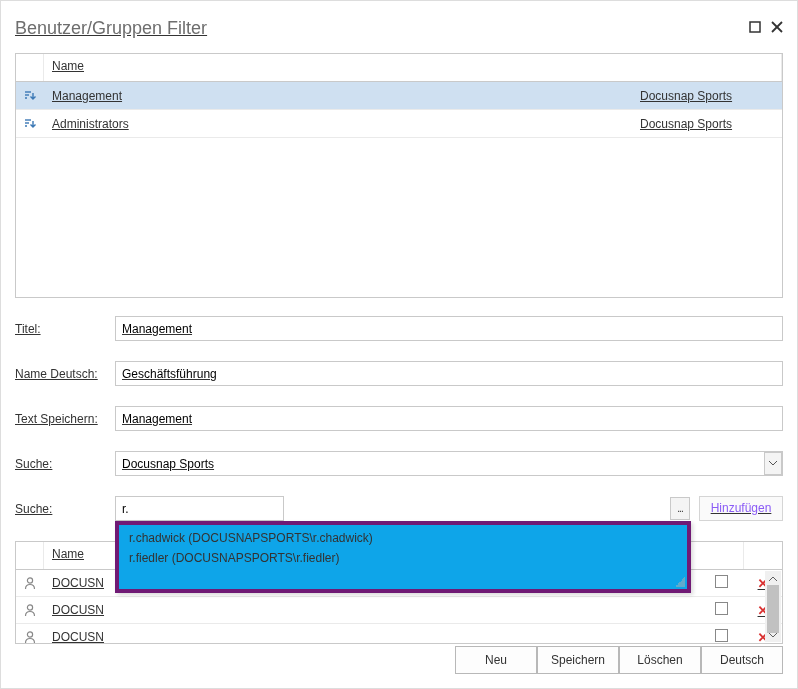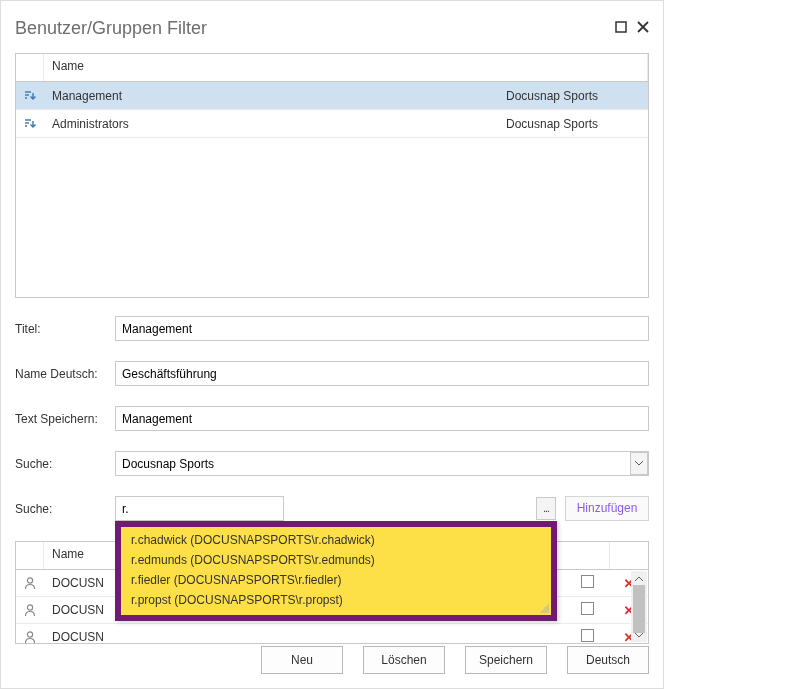--- a/index.html
+++ b/index.html
@@ -4,26 +4,27 @@
 <style>
   * { box-sizing: border-box; }
   html, body {
     margin: 0; padding: 0;
     font-family: "Segoe UI", Arial, sans-serif;
     font-size: 12px;
     color: #333;
     background: #fff;
   }
   .window {
-    width: 664px;
+    width: 798px;
     height: 689px;
     background: #fff;
     position: relative;
     border: 1px solid #ddd;
     padding: 12px 14px;
+    text-decoration: underline;
   }
   .titlebar {
     display: flex;
     align-items: center;
     justify-content: space-between;
     height: 30px;
   }
   .titlebar h1 {
     font-size: 18px;
     font-weight: 400;
@@ -123,25 +124,25 @@
     background: #fafafa;
     color: #8b5cf6;
     text-align: center;
     line-height: 23px;
   }
   .dropdown {
     position: absolute;
     top: 25px;
     left: 0;
     right: 0;
-    background: #fde047;
-    border: 6px solid #701a75;
+    background: #0ea5e9;
+    border: 4px solid #701a75;
     box-shadow: 2px 2px 4px rgba(0,0,0,0.15);
     z-index: 100;
-    padding: 3px 0 5px 0;
+    padding: 3px 0 21px 0;
   }
   .dropdown::after {
     content: '';
     position: absolute;
     right: 2px; bottom: 2px;
     width: 10px; height: 10px;
     background:
       linear-gradient(135deg, transparent 50%, #b0b0b0 50%);
     opacity: 0.5;
   }
@@ -200,21 +201,21 @@
     color: #606060;
   }
   .scrollbar .arrow.up { top: 0; }
   .scrollbar .arrow.down { bottom: 0; }
 
   .footer-buttons {
     position: absolute;
     bottom: 14px;
     right: 14px;
     display: flex;
-    gap: 20px;
+    gap: 0;
   }
   .btn {
     width: 82px;
     height: 28px;
     border: 1px solid #b8b8b8;
     background: #fdfdfd;
     text-align: center;
     line-height: 26px;
     cursor: pointer;
   }
@@ -312,23 +313,21 @@
     </div>
 
     <div class="form-row">
       <div class="form-label">Suche:</div>
       <div class="search-wrap">
         <div class="search-input-wrap">
           <input class="search-input" value="r." style="">
           <div class="ellipsis-btn">...</div>
           <div class="dropdown">
             <div class="dd-item">r.chadwick (DOCUSNAPSPORTS\r.chadwick)</div>
-            <div class="dd-item">r.edmunds (DOCUSNAPSPORTS\r.edmunds)</div>
             <div class="dd-item">r.fiedler (DOCUSNAPSPORTS\r.fiedler)</div>
-            <div class="dd-item">r.propst (DOCUSNAPSPORTS\r.propst)</div>
           </div>
         </div>
         <div class="add-btn">Hinzufügen</div>
       </div>
     </div>
 
     <div class="members-grid">
       <div class="mg-header">
         <div class="mg-h-icon"></div>
         <div class="mg-h-name">Name</div>
@@ -382,18 +381,18 @@
               <path d="M0 0 L4 4 L8 0" fill="none" stroke="#606060" stroke-width="1"></path>
             </svg>
         </div>
       </div>
     </div>
 
   </div>
 
   <div class="footer-buttons">
     <div class="btn">Neu</div>
+    <div class="btn">Speichern</div>
     <div class="btn">Löschen</div>
-    <div class="btn">Speichern</div>
     <div class="btn">Deutsch</div>
   </div>
 
 </div>
 
 </body></html>

